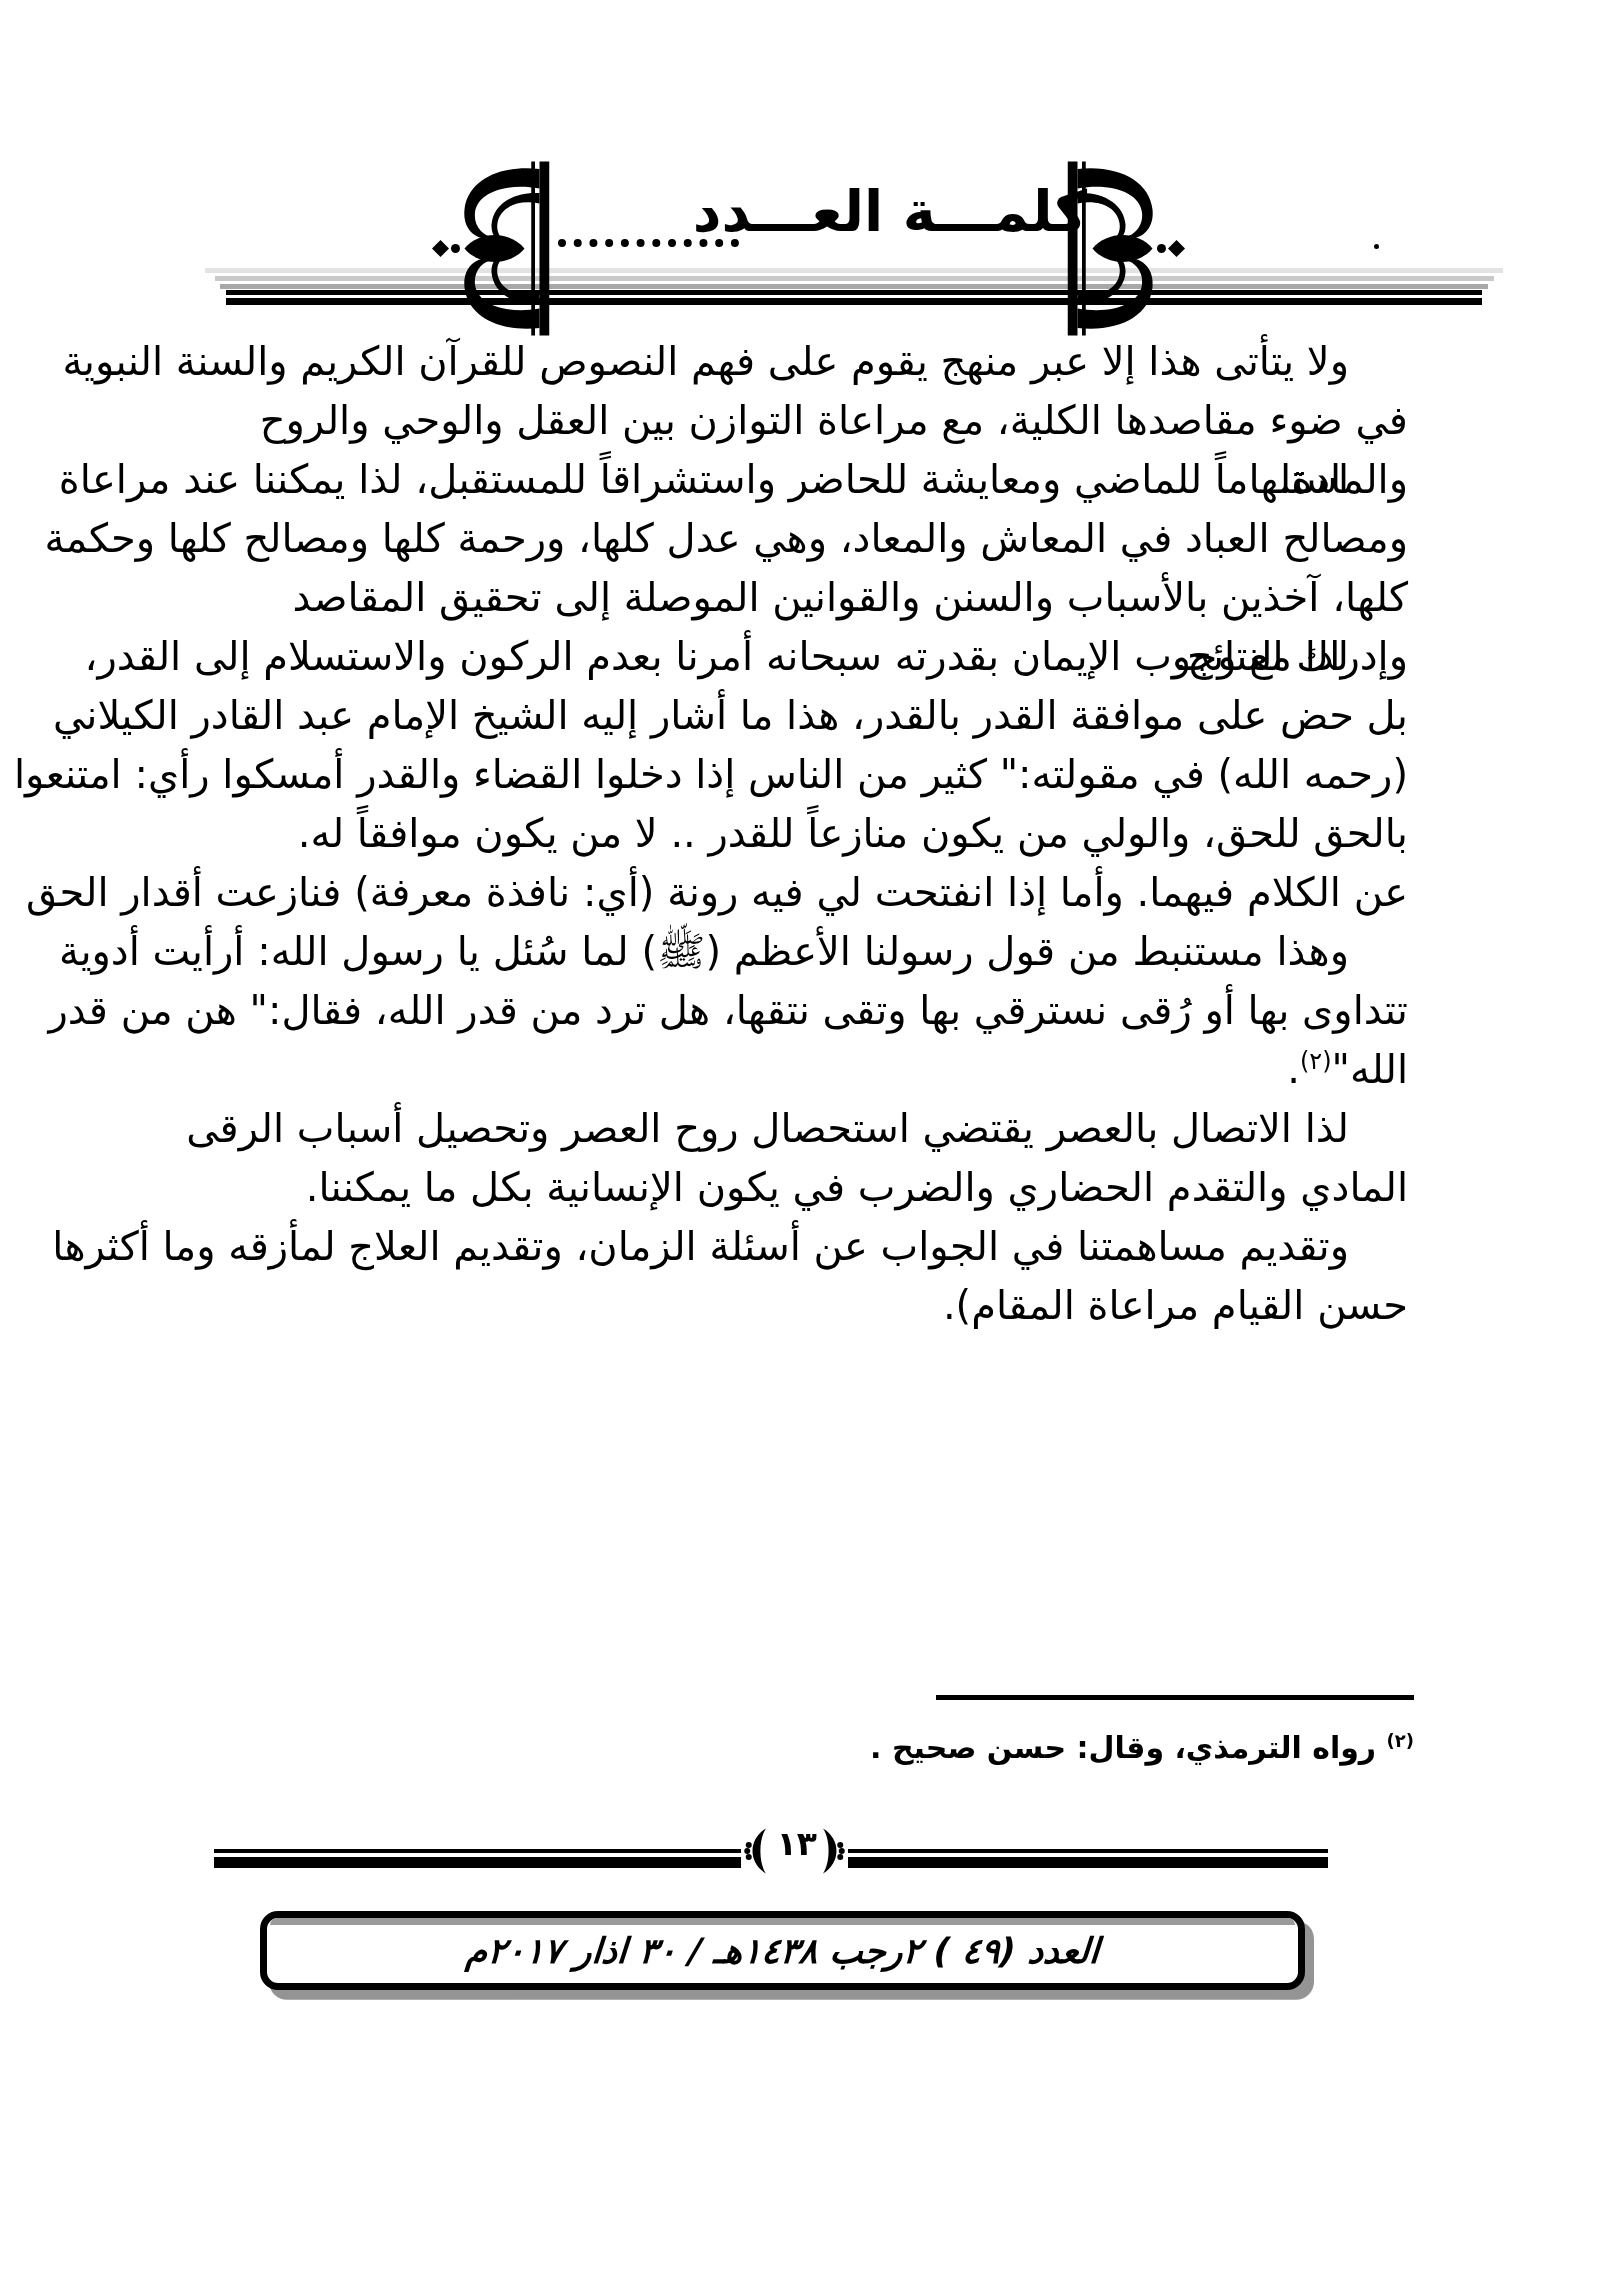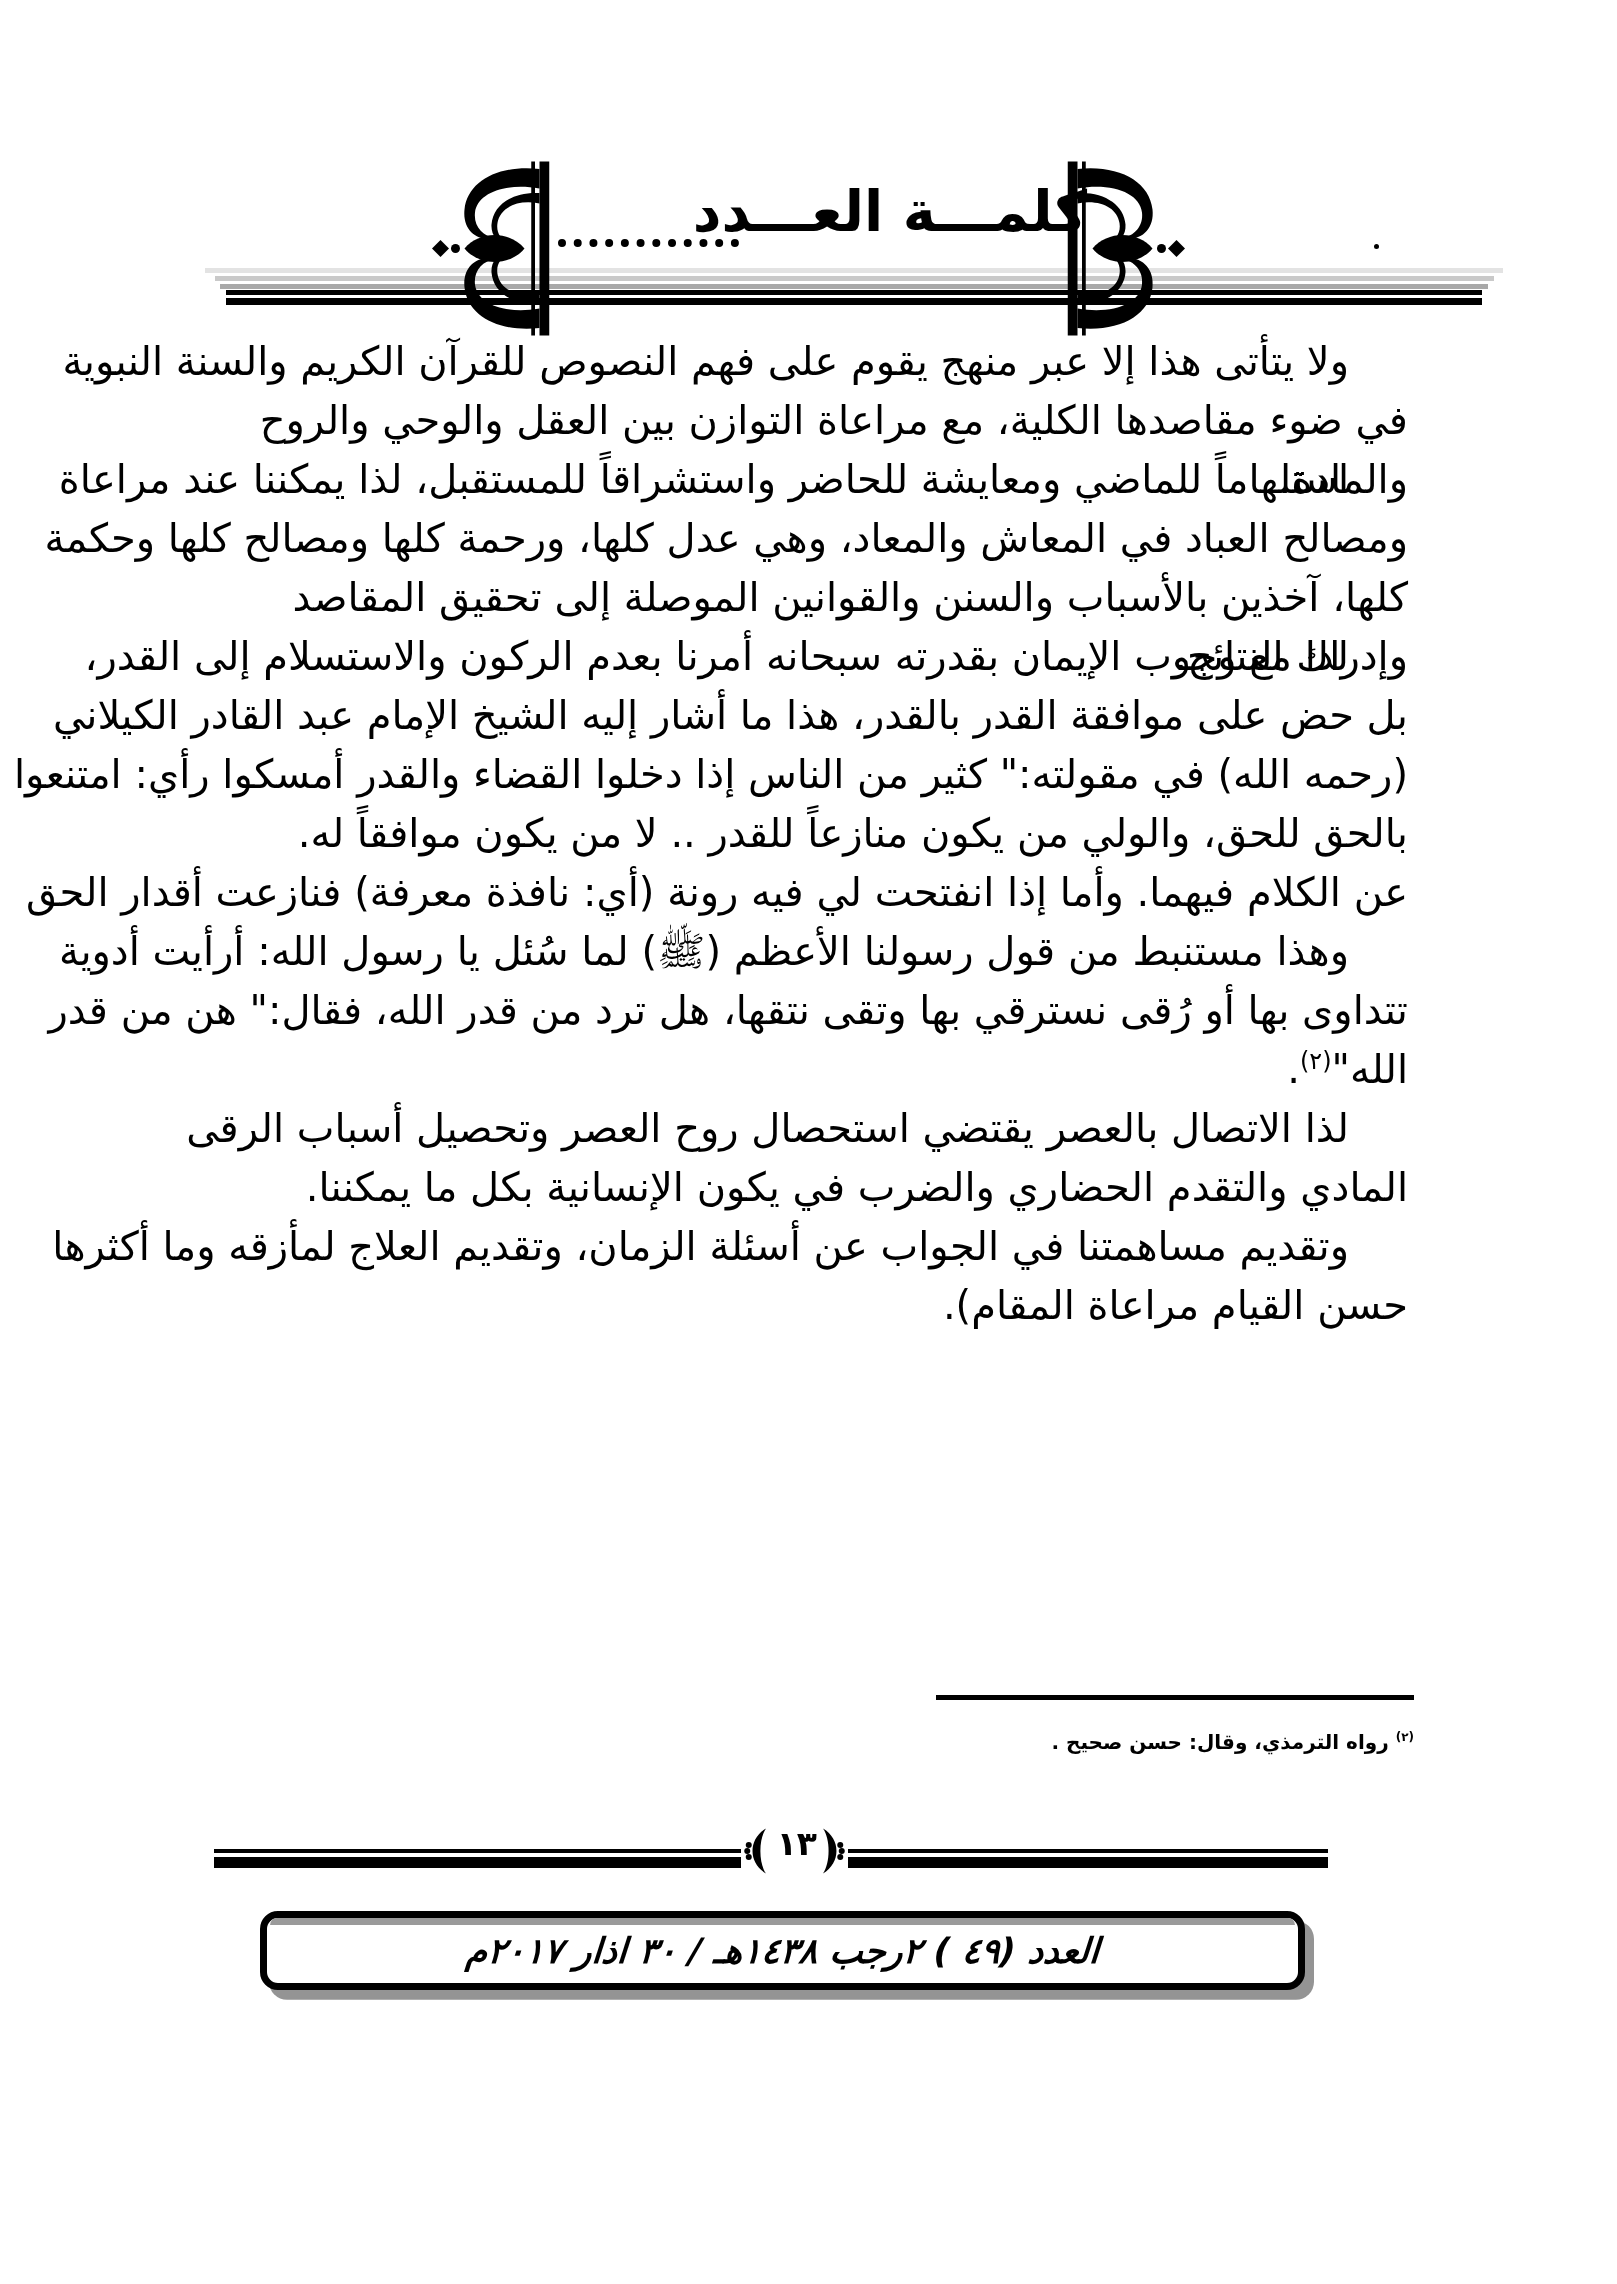--- a/index.html
+++ b/index.html
@@ -30,21 +30,21 @@
   #body-text .line{
     height:59px;text-align:justify;text-align-last:justify;overflow:visible;white-space:nowrap;
   }
   #body-text .line.end{text-align:right;text-align-last:right;white-space:normal;}
   #body-text .line.indent{padding-right:59px;}
   #body-text sup,#footnote sup{font-size:0.60em;line-height:0;vertical-align:super;}
   
   #footnote-rule{position:absolute;right:203px;width:478px;top:1695px;height:4.5px;background:#000;}
   #footnote{
     position:absolute;right:203px;top:1730px;direction:rtl;
-    font-size:20px;font-weight:bold;white-space:nowrap;
+    font-size:30px;font-weight:bold;white-space:nowrap;
   }
   
   .fbar{position:absolute;background:#000;}
   #pgnum{
     position:absolute;left:772px;top:1824px;width:45px;
     font-size:33px;font-weight:bold;direction:rtl;
   }
   .brk{position:absolute;width:33px;height:48px;top:1827px;}
   .brk.flip{transform:scaleX(-1);}
   

